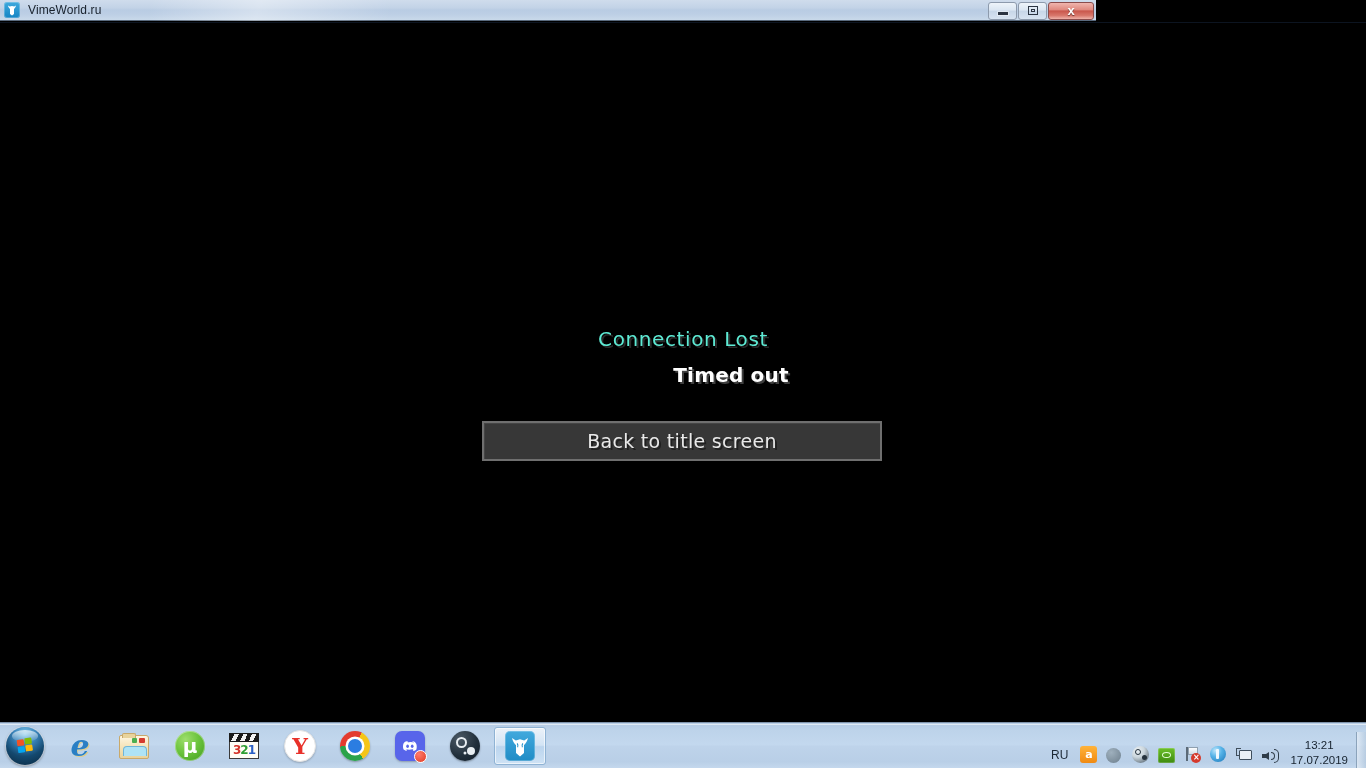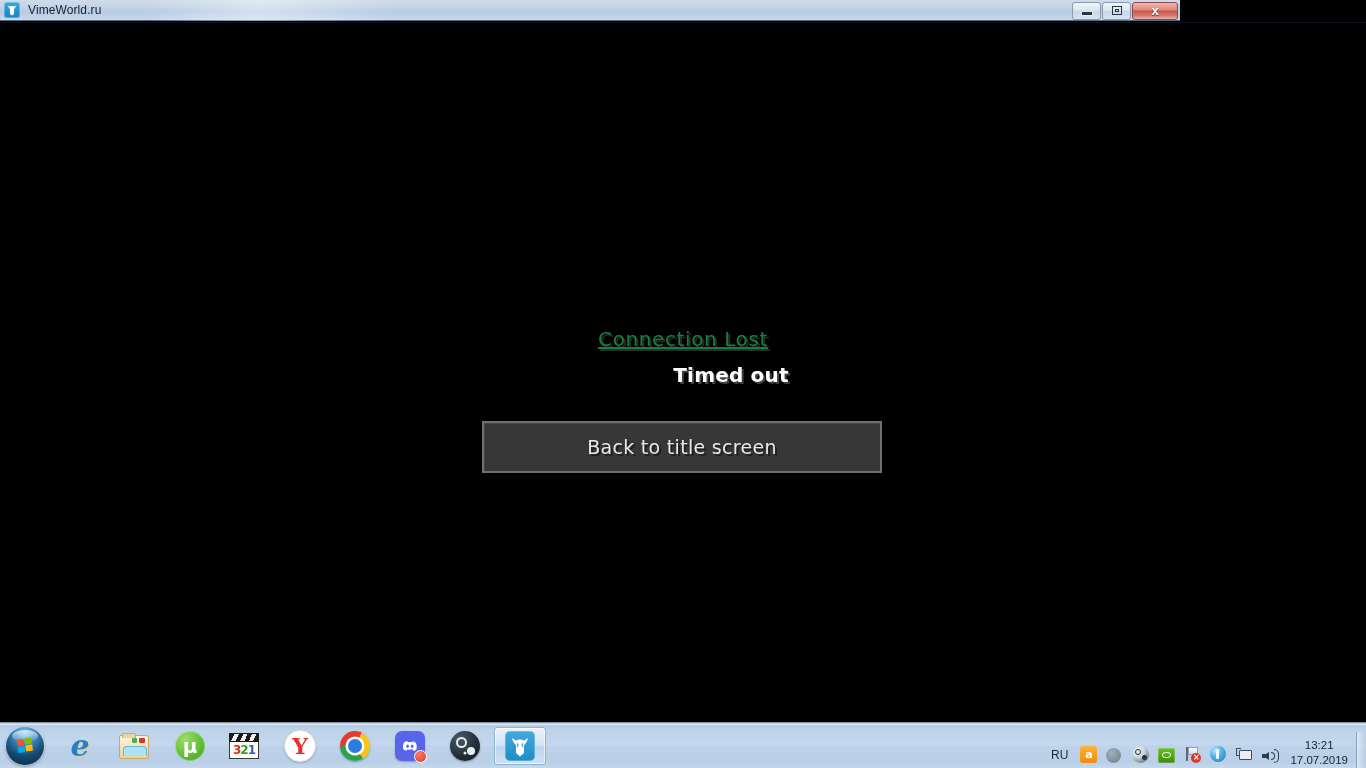--- a/index.html
+++ b/index.html
@@ -14,21 +14,21 @@
     position: relative;
     width: 1366px;
     height: 768px;
     overflow: hidden;
   }
 
   
   #titlebar {
     position: absolute;
     top: 0; left: 0;
-    width: 1180px;
+    width: 1096px;
     height: 21px;
     background: linear-gradient(to bottom, #cfdcec 0%, #c3d3e7 38%, #b9cce3 50%, #bdcfe5 72%, #c9d9ea 100%);
     border-bottom: 1px solid #5a6a7d;
     box-sizing: border-box;
     display: flex;
     align-items: center;
   }
   #titlebar::after {
     content: "";
     position: absolute;
@@ -111,41 +111,40 @@
     position: absolute;
     width: 100%;
     text-align: center;
     font-family: "DejaVu Sans", sans-serif;
     font-weight: 400;
     white-space: nowrap;
   }
   #title-connection-lost {
     top: 305px;
     font-size: 20px;
-    color: #15803d;
+    color: #5eead4;
     letter-spacing: 0.6px;
     text-shadow: 2px 2px 0 #2a2a2a;
-    text-decoration: underline;
   }
   #reason-timed-out {
     top: 341px;
     font-size: 20px;
     color: #ffffff;
     font-weight: 700;
     letter-spacing: 0.2px;
     text-shadow: 2px 2px 0 #3f3f3f;
     margin-left: 48px;
   }
 
   #back-button {
     position: absolute;
     left: 482px;
     top: 399px;
     width: 400px;
-    height: 52px;
+    height: 40px;
     box-sizing: border-box;
     background: #373737;
     border: 2px solid #6f6f6f;
     display: flex;
     align-items: center;
     justify-content: center;
     cursor: pointer;
   }
   #back-button::before {
     content: "";

